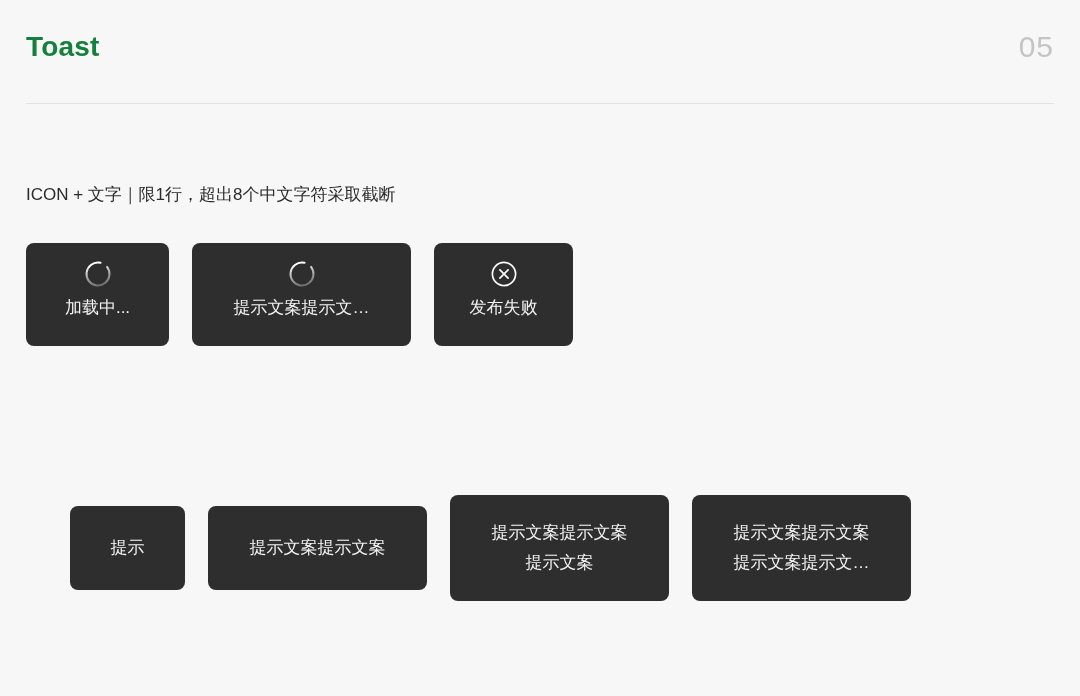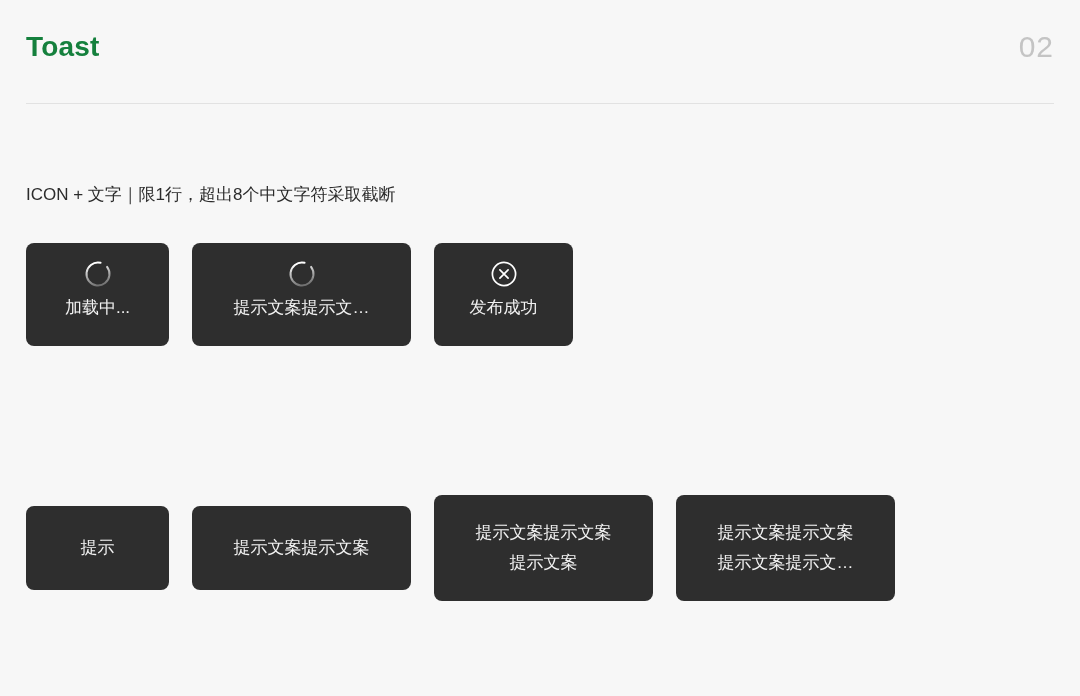--- a/index.html
+++ b/index.html
@@ -115,41 +115,41 @@
     line-height: 26px;
     color: #f2f2f2;
     white-space: nowrap;
     text-align: center;
   }
 
   .toast-text-card {
     padding: 0 22px;
     justify-content: center;
   }
-  .toast-text-card.t1 { width: 143px; height: 84px; }
+  .toast-text-card.t1 { width: 115px; height: 84px; margin-left: 44px; }
   .toast-text-card.t2 { width: 219px; height: 84px; }
   .toast-text-card.t3 { width: 219px; height: 106px; }
   .toast-text-card.t4 { width: 219px; height: 106px; }
 
   .toast-text {
     font-size: 17px;
     line-height: 30px;
     color: #f2f2f2;
     text-align: center;
     white-space: pre-line;
   }
 </style>
 </head>
 <body>
 
 <div class="page">
 
   <div class="header">
     <h1 class="page-title">Toast</h1>
-    <div class="page-number">02</div>
+    <div class="page-number">05</div>
   </div>
   <div class="header-divider"></div>
 
   <div class="section-label s1">ICON + 文字｜限1行，超出8个中文字符采取截断</div>
 
   <div class="toast-row row-icon">
 
     <div class="toast toast-icon-card w1">
       <span class="toast-icon">
         <svg width="30" height="30" viewBox="0 0 30 30" fill="none">
@@ -183,21 +183,21 @@
     </div>
 
 
     <div class="toast toast-icon-card w4">
       <span class="toast-icon">
         <svg width="30" height="30" viewBox="0 0 30 30" fill="none">
           <circle cx="15" cy="15" r="11.6" stroke="#ffffff" stroke-width="1.7" fill="none"></circle>
           <path d="M10.9 10.9 L19.1 19.1 M19.1 10.9 L10.9 19.1" stroke="#ffffff" stroke-width="1.7" stroke-linecap="round"></path>
         </svg>
       </span>
-      <span class="toast-icon-label">发布成功</span>
+      <span class="toast-icon-label">发布失败</span>
     </div>
 
   </div>
 
 
   <div class="toast-row row-text">
 
     <div class="toast toast-text-card t1">
       <span class="toast-text">提示</span>
     </div>

